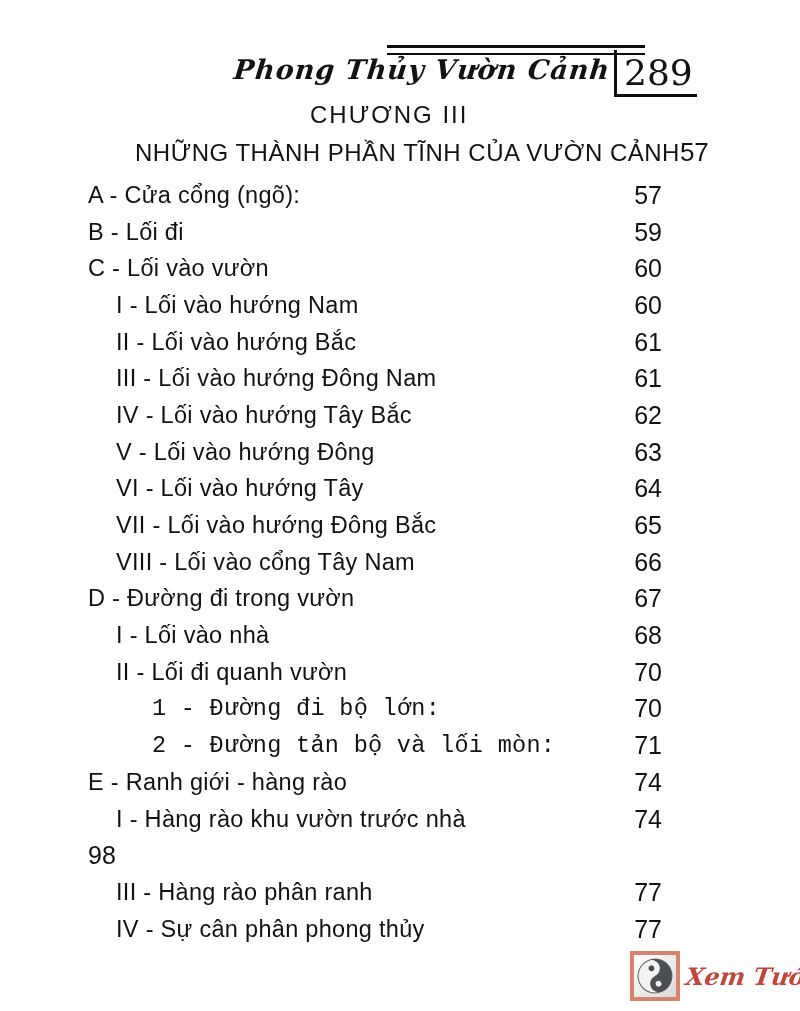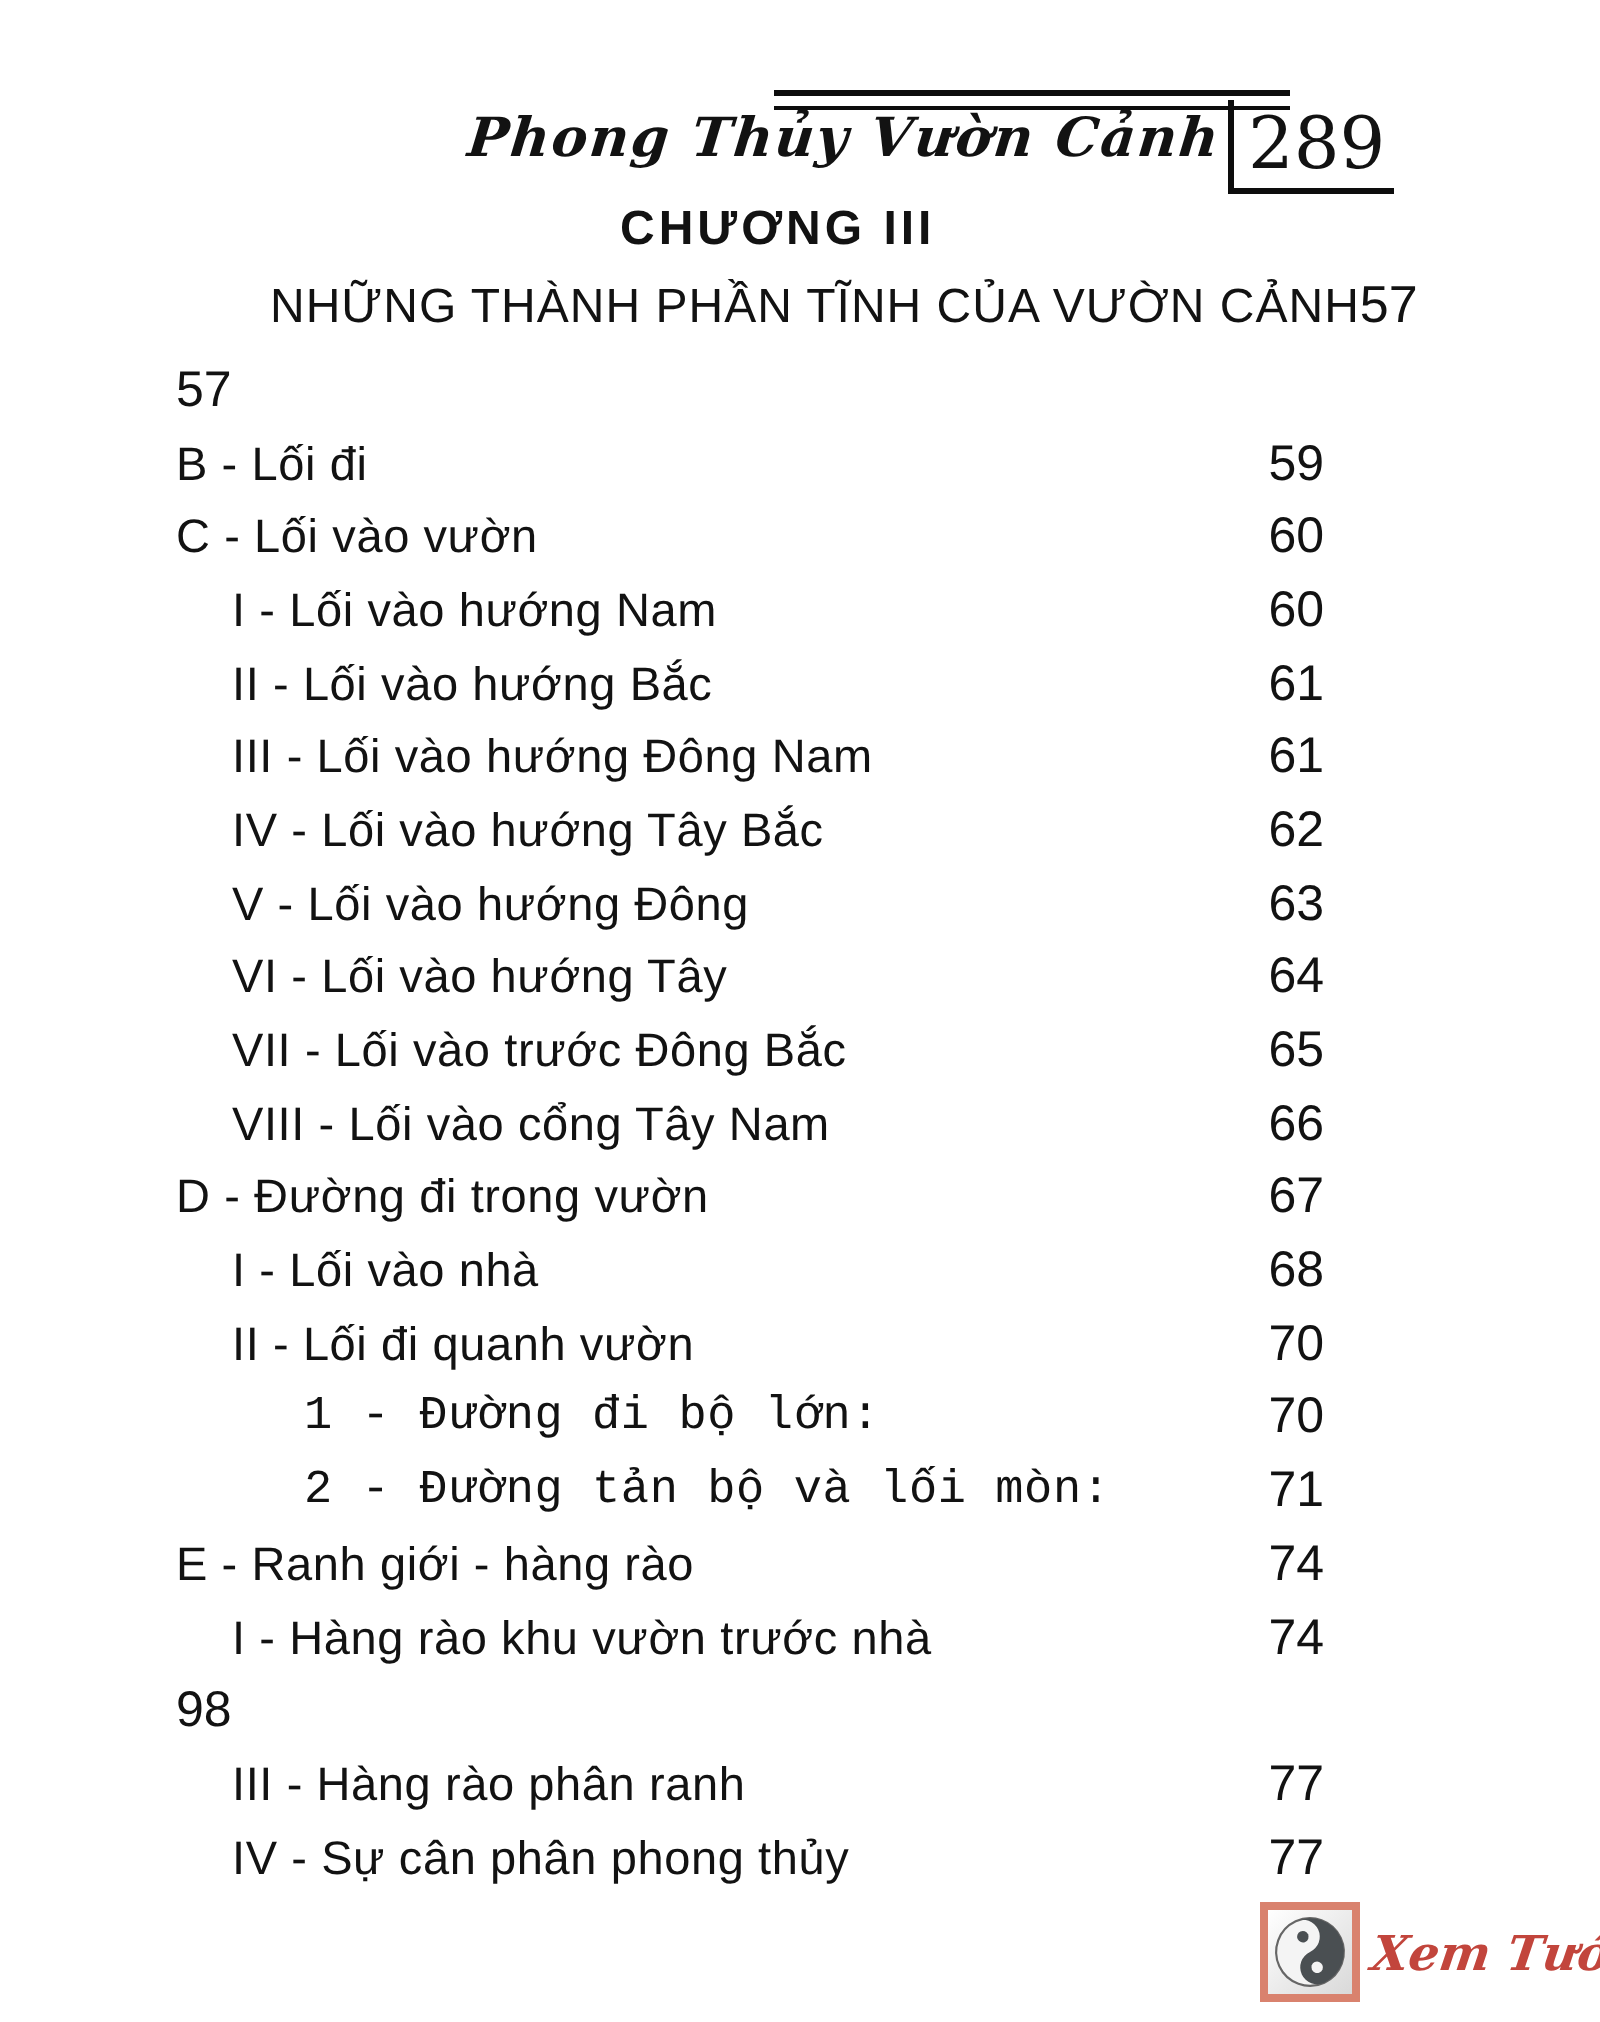--- a/index.html
+++ b/index.html
@@ -31,21 +31,21 @@
     border-bottom:3px solid #0d0d0d;
     padding:2px 4px 1px 7px;
     min-width:36px;
     font-family:"DejaVu Serif", serif;
     font-size:36px;font-weight:500;
     text-align:center;
   }
   
   .chapter-label{
     position:absolute;left:310px;top:101px;
-    font-size:24px;letter-spacing:2px;font-weight:700;
+    font-size:24px;letter-spacing:2px;font-weight:400;
     white-space:nowrap;
   }
   .chapter-title-row{
     position:absolute;left:135px;top:137px;width:527px;
     display:flex;align-items:baseline;
   }
   .chapter-title-row .label{
     font-size:24px;letter-spacing:.5px;font-weight:500;white-space:nowrap;
   }
   .chapter-title-row .pagenum{
@@ -102,20 +102,21 @@
   <div class="page-num-box">289</div>
 
   <div class="chapter-label">CHƯƠNG III</div>
   <div class="chapter-title-row">
     <span class="label">NHỮNG THÀNH PHẦN TĨNH CỦA VƯỜN CẢNH</span>
     <span class="pagenum">57</span>
   </div>
 
   <div class="toc" id="toc-entries">
       <div class="toc-row indent-0">
+      <span class="label">A - Cửa cổng (ngõ):</span>
       <span class="pagenum">57</span>
     </div>
       <div class="toc-row indent-0">
       <span class="label">B - Lối đi</span>
       <span class="pagenum">59</span>
     </div>
       <div class="toc-row indent-0">
       <span class="label">C - Lối vào vườn</span>
       <span class="pagenum">60</span>
     </div>
@@ -137,21 +138,21 @@
     </div>
       <div class="toc-row indent-1">
       <span class="label">V - Lối vào hướng Đông</span>
       <span class="pagenum">63</span>
     </div>
       <div class="toc-row indent-1">
       <span class="label">VI - Lối vào hướng Tây</span>
       <span class="pagenum">64</span>
     </div>
       <div class="toc-row indent-1">
-      <span class="label">VII - Lối vào trước Đông Bắc</span>
+      <span class="label">VII - Lối vào hướng Đông Bắc</span>
       <span class="pagenum">65</span>
     </div>
       <div class="toc-row indent-1">
       <span class="label">VIII - Lối vào cổng Tây Nam</span>
       <span class="pagenum">66</span>
     </div>
       <div class="toc-row indent-0">
       <span class="label">D - Đường đi trong vườn</span>
       <span class="pagenum">67</span>
     </div>

